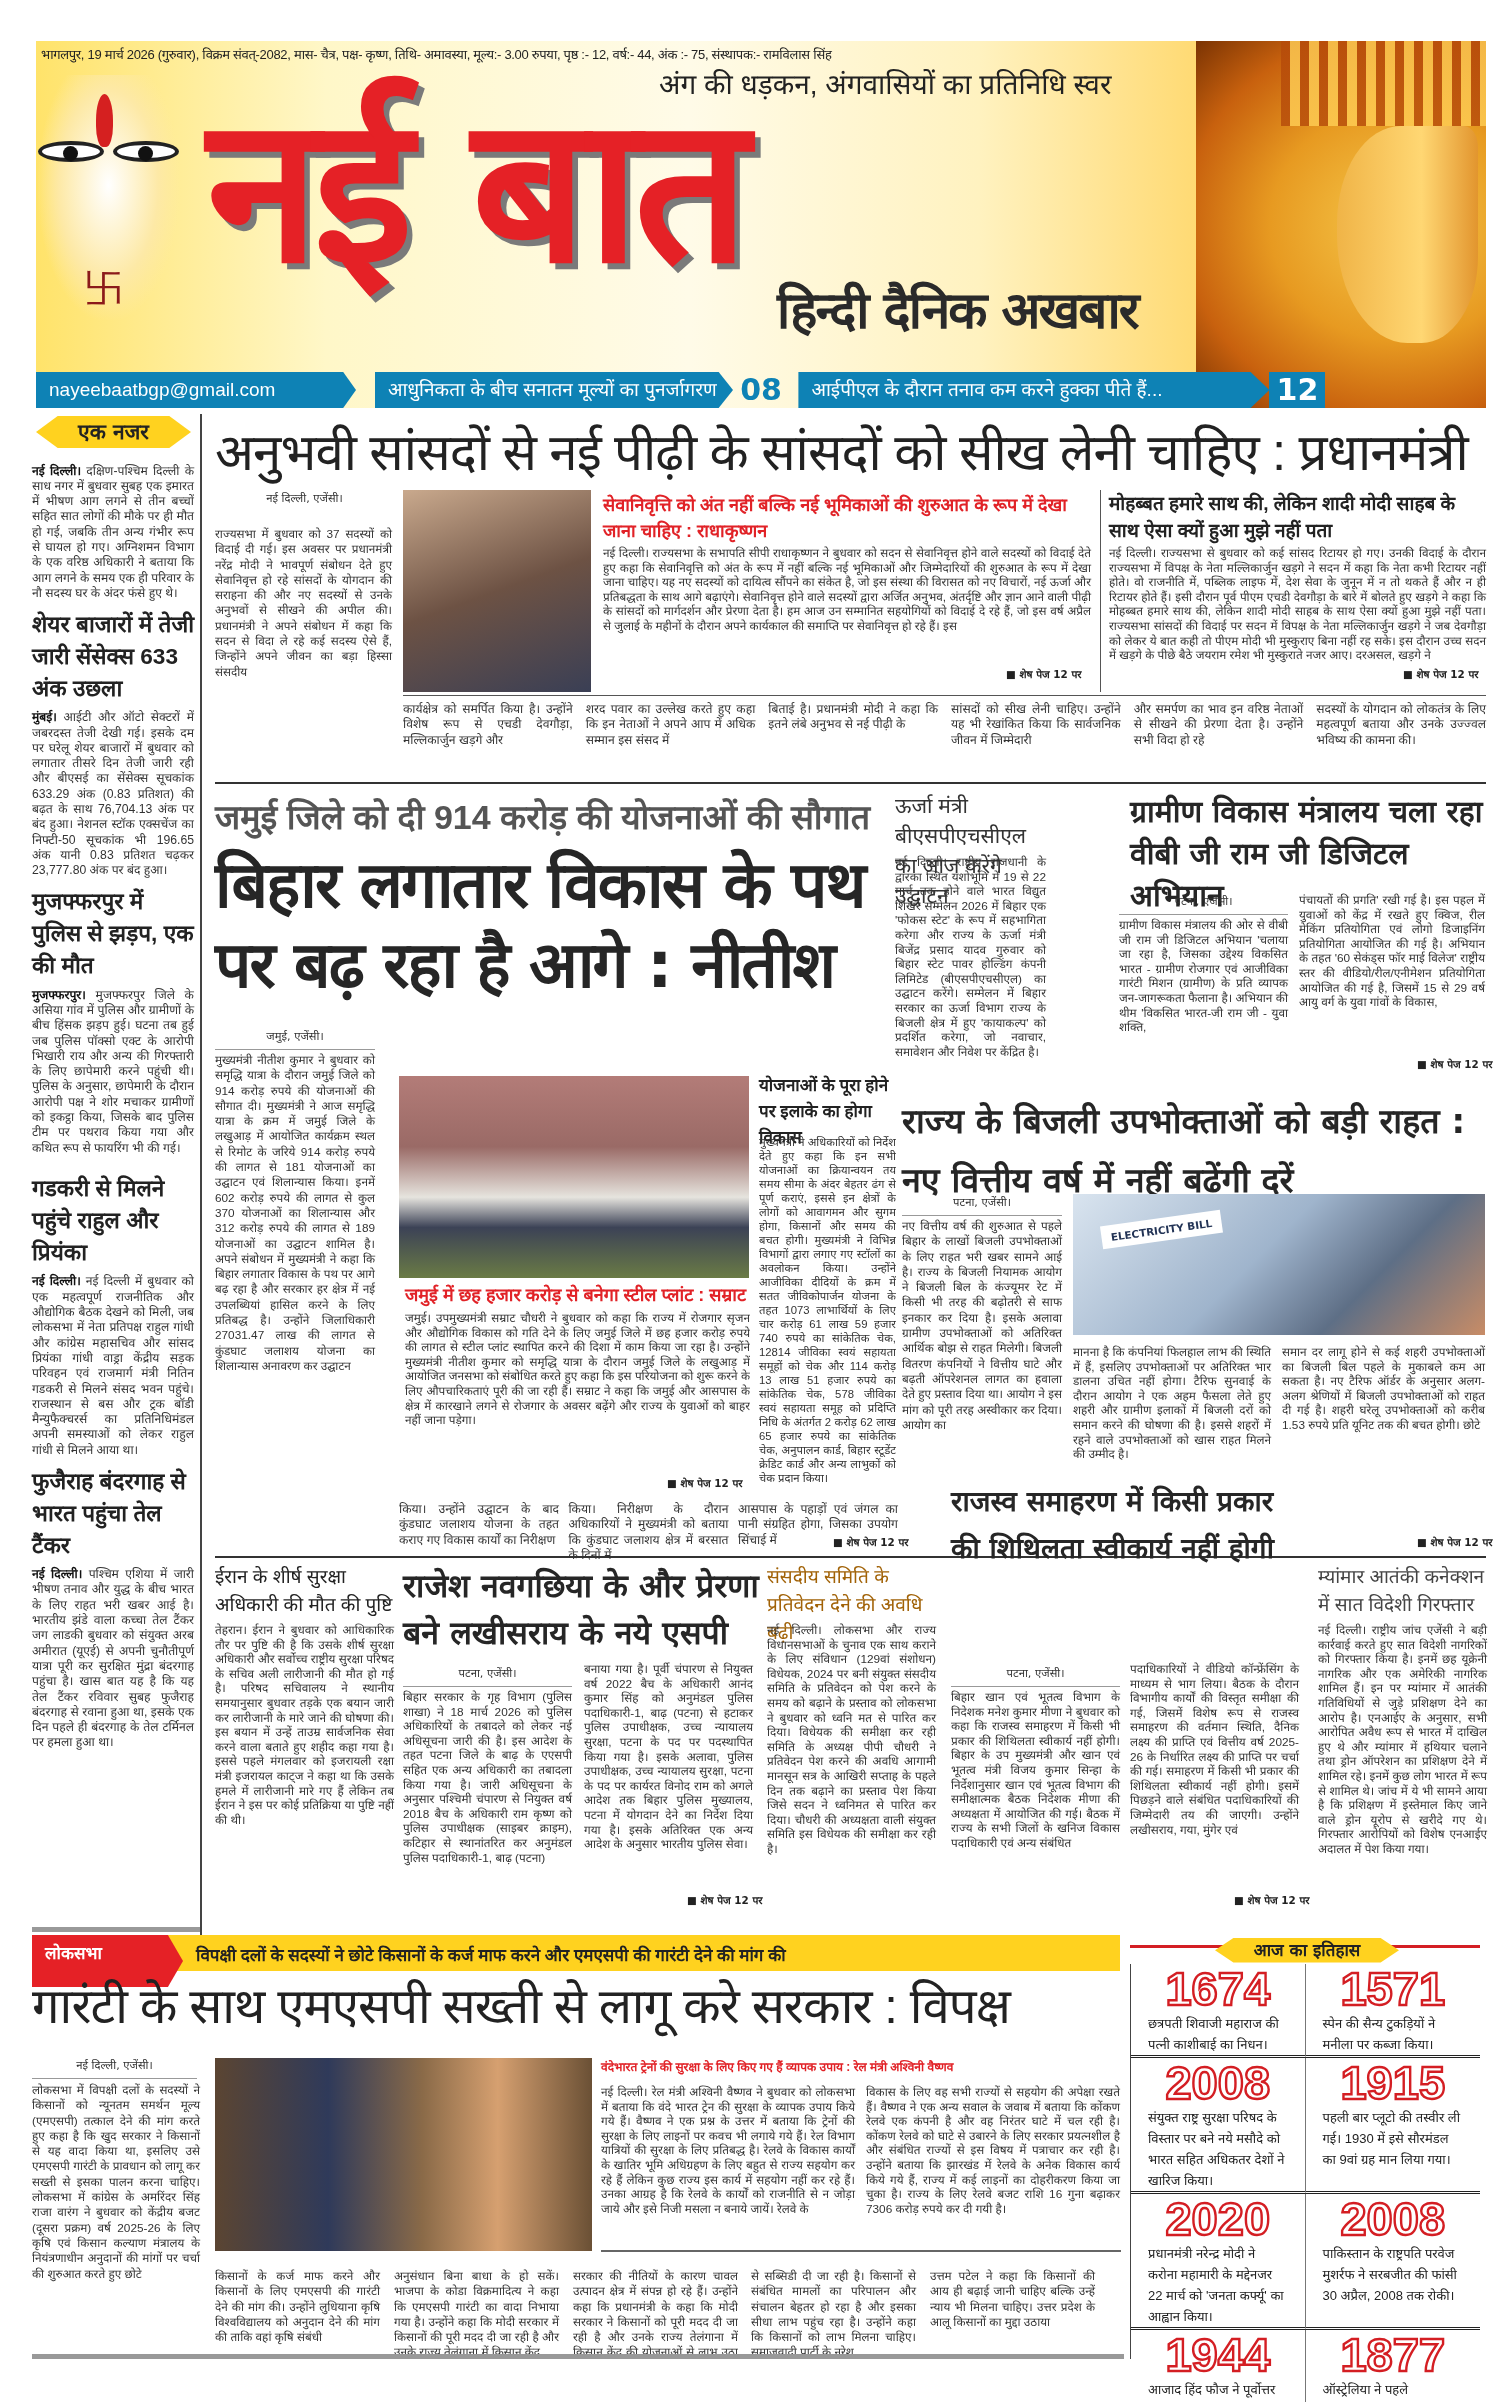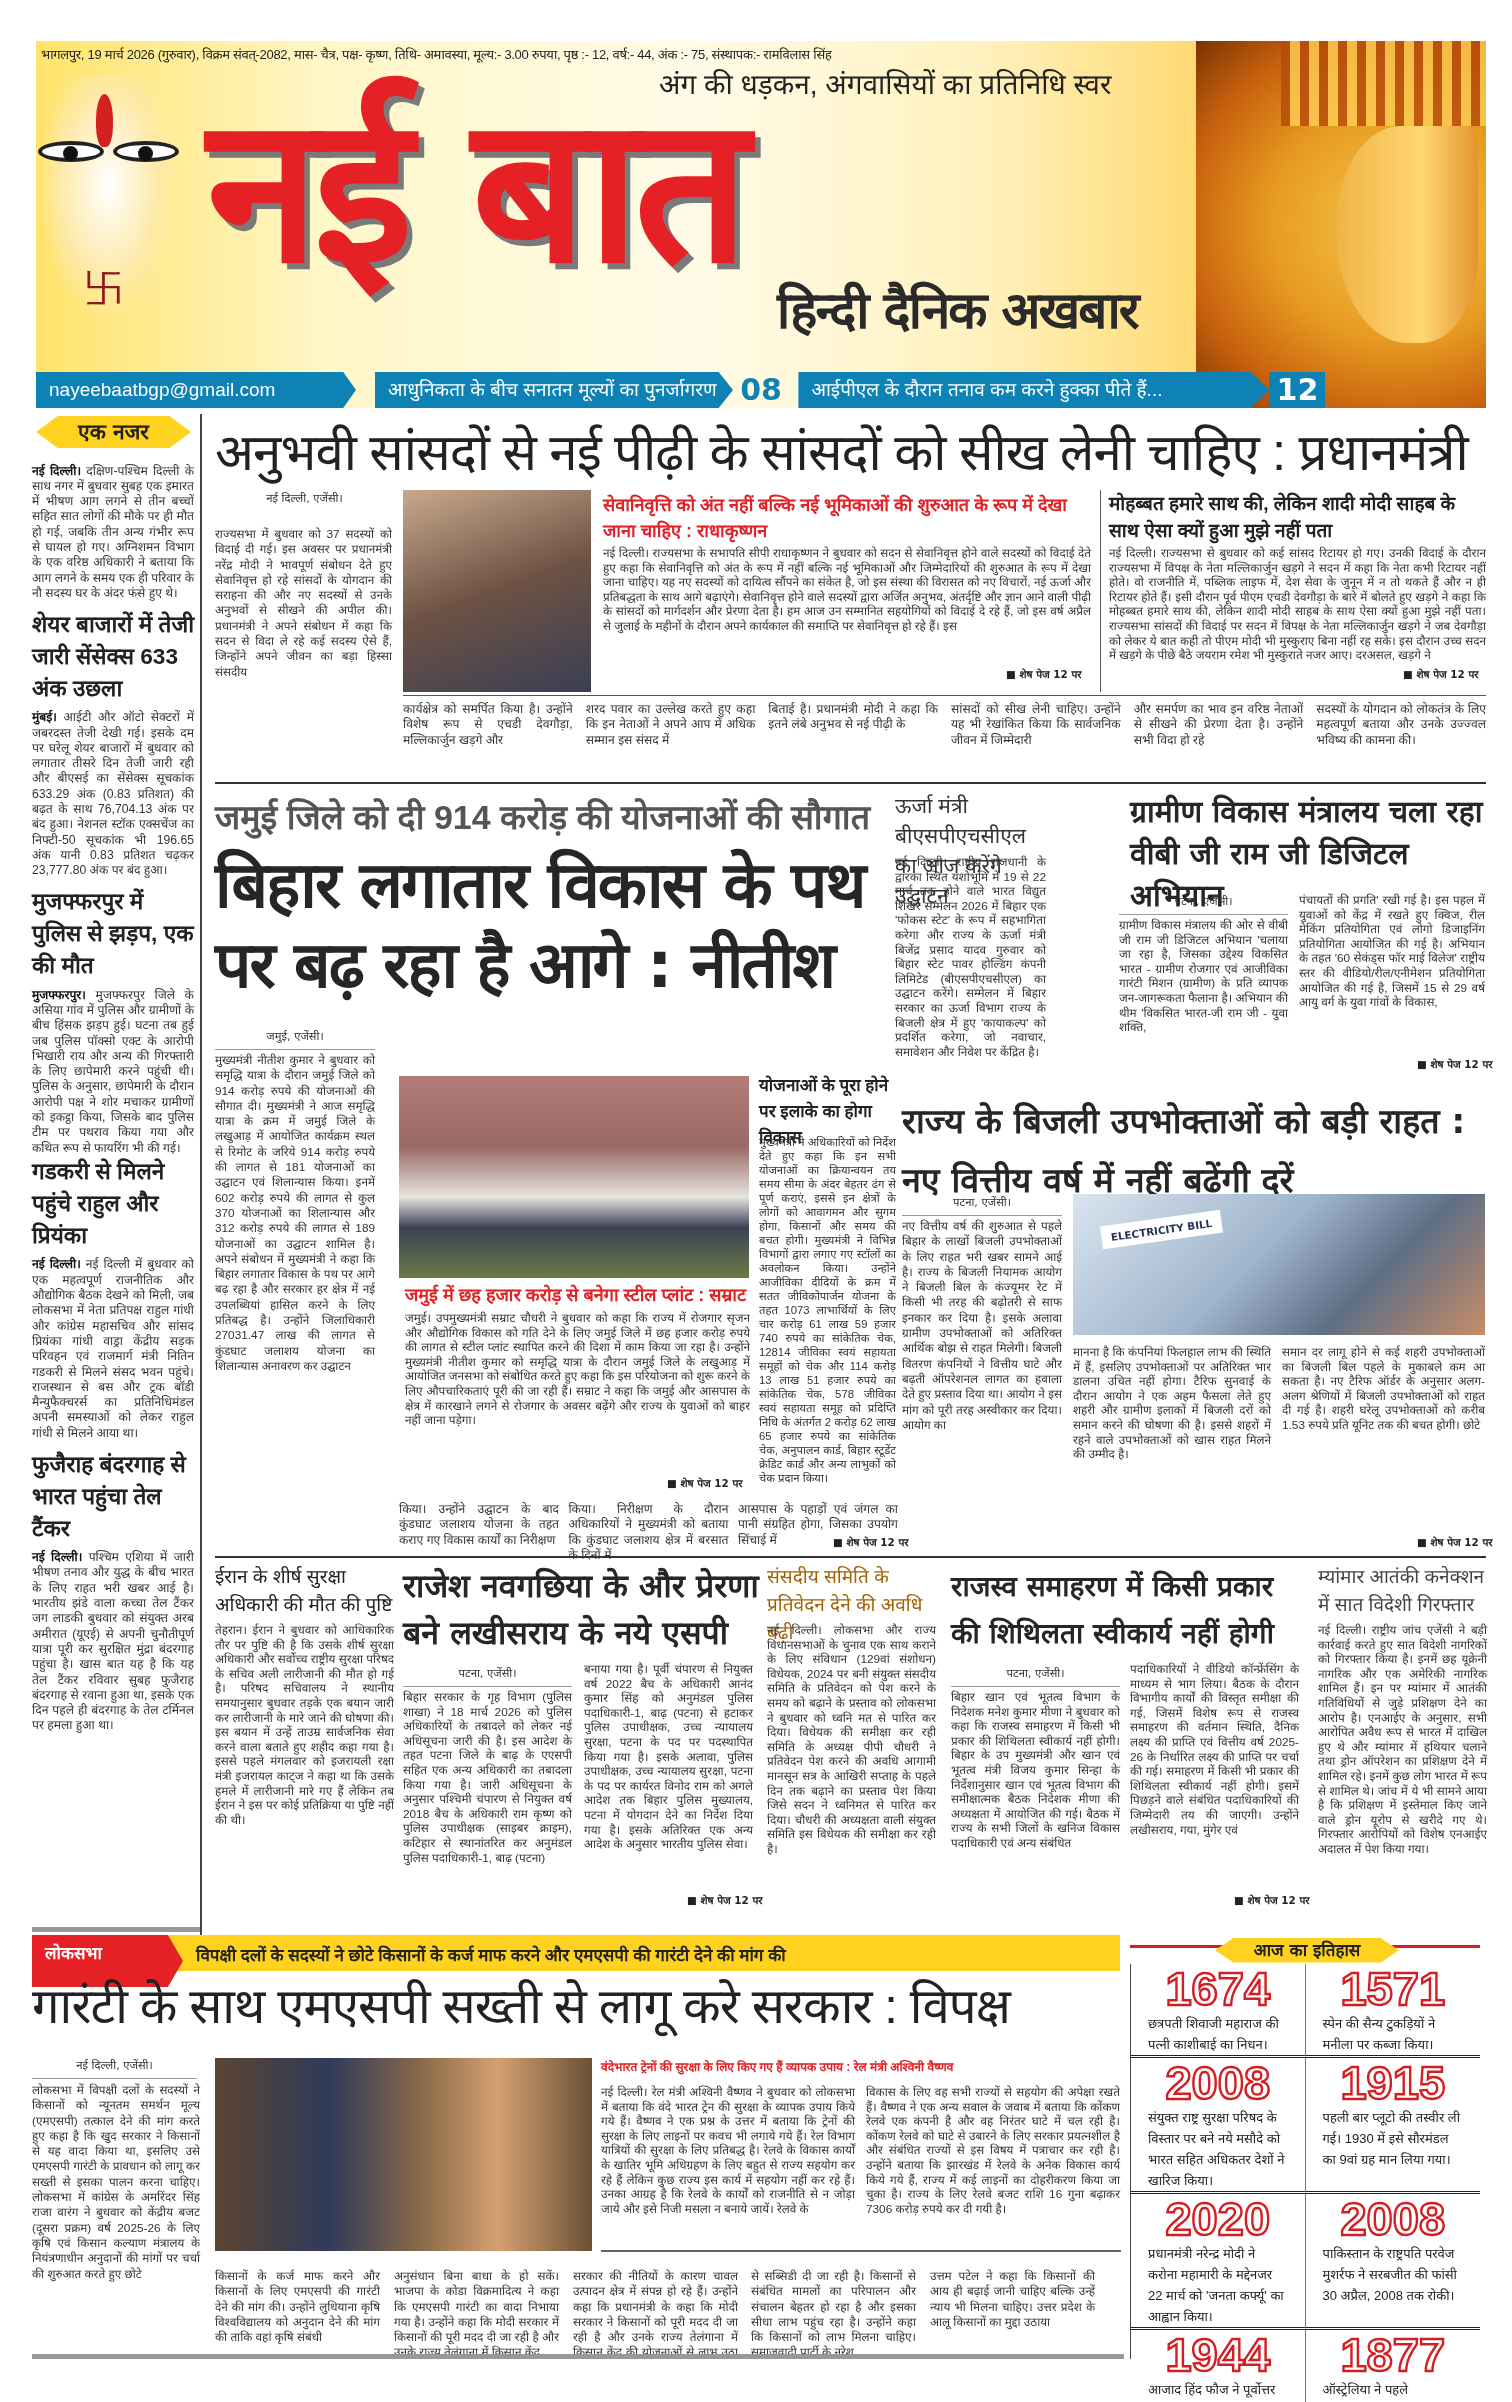--- a/index.html
+++ b/index.html
@@ -75,21 +75,21 @@
     <div class="body" style="margin-top:7.5px"><b>नई दिल्ली।</b> <span>दक्षिण-पश्चिम दिल्ली के साध नगर में बुधवार सुबह एक इमारत में भीषण आग लगने से तीन बच्चों सहित सात लोगों की मौके पर ही मौत हो गई, जबकि तीन अन्य गंभीर रूप से घायल हो गए। अग्निशमन विभाग के एक वरिष्ठ अधिकारी ने बताया कि आग लगने के समय एक ही परिवार के नौ सदस्य घर के अंदर फंसे हुए थे।</span></div>
   </div>
   <div style="margin-top:7.5px">
     <div class="lh">शेयर बाजारों में तेजी जारी सेंसेक्स 633 अंक उछला</div>
     <div class="body" style="margin-top:5.6px"><b>मुंबई।</b> <span>आईटी और ऑटो सेक्टरों में जबरदस्त तेजी देखी गई। इसके दम पर घरेलू शेयर बाजारों में बुधवार को लगातार तीसरे दिन तेजी जारी रही और बीएसई का सेंसेक्स सूचकांक 633.29 अंक (0.83 प्रतिशत) की बढ़त के साथ 76,704.13 अंक पर बंद हुआ। नेशनल स्टॉक एक्सचेंज का निफ्टी-50 सूचकांक भी 196.65 अंक यानी 0.83 प्रतिशत चढ़कर 23,777.80 अंक पर बंद हुआ।</span></div>
   </div>
   <div style="margin-top:7.5px">
     <div class="lh">मुजफ्फरपुर में पुलिस से झड़प, एक की मौत</div>
     <div class="body" style="margin-top:5.6px"><b>मुजफ्फरपुर।</b> <span>मुजफ्फरपुर जिले के असिया गांव में पुलिस और ग्रामीणों के बीच हिंसक झड़प हुई। घटना तब हुई जब पुलिस पॉक्सो एक्ट के आरोपी भिखारी राय और अन्य की गिरफ्तारी के लिए छापेमारी करने पहुंची थी। पुलिस के अनुसार, छापेमारी के दौरान आरोपी पक्ष ने शोर मचाकर ग्रामीणों को इकट्ठा किया, जिसके बाद पुलिस टीम पर पथराव किया गया और कथित रूप से फायरिंग भी की गई।</span></div>
   </div>
-  <div style="margin-top:0">
+  <div style="margin-top:17px">
     <div class="lh">गडकरी से मिलने पहुंचे राहुल और प्रियंका</div>
     <div class="body" style="margin-top:5.6px"><b>नई दिल्ली।</b> <span>नई दिल्ली में बुधवार को एक महत्वपूर्ण राजनीतिक और औद्योगिक बैठक देखने को मिली, जब लोकसभा में नेता प्रतिपक्ष राहुल गांधी और कांग्रेस महासचिव और सांसद प्रियंका गांधी वाड्रा केंद्रीय सड़क परिवहन एवं राजमार्ग मंत्री नितिन गडकरी से मिलने संसद भवन पहुंचे। राजस्थान से बस और ट्रक बॉडी मैन्युफैक्चरर्स का प्रतिनिधिमंडल अपनी समस्याओं को लेकर राहुल गांधी से मिलने आया था।</span></div>
   </div>
   <div style="margin-top:7.5px">
     <div class="lh">फुजैराह बंदरगाह से भारत पहुंचा तेल टैंकर</div>
     <div class="body" style="margin-top:5.6px"><b>नई दिल्ली।</b> <span>पश्चिम एशिया में जारी भीषण तनाव और युद्ध के बीच भारत के लिए राहत भरी खबर आई है। भारतीय झंडे वाला कच्चा तेल टैंकर जग लाडकी बुधवार को संयुक्त अरब अमीरात (यूएई) से अपनी चुनौतीपूर्ण यात्रा पूरी कर सुरक्षित मुंद्रा बंदरगाह पहुंचा है। खास बात यह है कि यह तेल टैंकर रविवार सुबह फुजैराह बंदरगाह से रवाना हुआ था, इसके एक दिन पहले ही बंदरगाह के तेल टर्मिनल पर हमला हुआ था।</span></div>
   </div>
 </div>
 <div class="abs" style="left:32px;top:1927px;width:168px;height:4.7px;background:#999"></div>
 
@@ -159,21 +159,21 @@
 
 <div class="abs" style="left:403px;top:1563px;width:358px;font-size:32px;font-weight:bold;line-height:47px;color:#262626">राजेश नवगछिया के और प्रेरणा बने लखीसराय के नये एसपी</div>
 <div class="abs dateline2" style="left:403px;top:1665px;width:169px">पटना, एजेंसी।</div>
 <div class="abs body narrow" style="left:403px;top:1690px;width:169px;font-size:11.8px;line-height:14.6px">बिहार सरकार के गृह विभाग (पुलिस शाखा) ने 18 मार्च 2026 को पुलिस अधिकारियों के तबादले को लेकर नई अधिसूचना जारी की है। इस आदेश के तहत पटना जिले के बाढ़ के एएसपी सहित एक अन्य अधिकारी का तबादला किया गया है। जारी अधिसूचना के अनुसार पश्चिमी चंपारण से नियुक्त वर्ष 2018 बैच के अधिकारी राम कृष्ण को पुलिस उपाधीक्षक (साइबर क्राइम), कटिहार से स्थानांतरित कर अनुमंडल पुलिस पदाधिकारी-1, बाढ़ (पटना)</div>
 <div class="abs body narrow" style="left:584px;top:1662px;width:169px;font-size:11.8px;line-height:14.6px">बनाया गया है। पूर्वी चंपारण से नियुक्त वर्ष 2022 बैच के अधिकारी आनंद कुमार सिंह को अनुमंडल पुलिस पदाधिकारी-1, बाढ़ (पटना) से हटाकर पुलिस उपाधीक्षक, उच्च न्यायालय सुरक्षा, पटना के पद पर पदस्थापित किया गया है। इसके अलावा, पुलिस उपाधीक्षक, उच्च न्यायालय सुरक्षा, पटना के पद पर कार्यरत विनोद राम को अगले आदेश तक बिहार पुलिस मुख्यालय, पटना में योगदान देने का निर्देश दिया गया है। इसके अतिरिक्त एक अन्य आदेश के अनुसार भारतीय पुलिस सेवा।</div>
 <div class="abs more" style="left:687px;top:1893px">शेष पेज 12 पर</div>
 
 <div class="abs narrow" style="left:767px;top:1563px;width:160px;font-size:19px;line-height:28px;color:#a16207">संसदीय समिति के प्रतिवेदन देने की अवधि बढ़ी</div>
 <div class="abs body narrow" style="left:767px;top:1623px;width:169px;font-size:11.8px;line-height:14.6px">नई दिल्ली। लोकसभा और राज्य विधानसभाओं के चुनाव एक साथ कराने के लिए संविधान (129वां संशोधन) विधेयक, 2024 पर बनी संयुक्त संसदीय समिति के प्रतिवेदन को पेश करने के समय को बढ़ाने के प्रस्ताव को लोकसभा ने बुधवार को ध्वनि मत से पारित कर दिया। विधेयक की समीक्षा कर रही समिति के अध्यक्ष पीपी चौधरी ने प्रतिवेदन पेश करने की अवधि आगामी मानसून सत्र के आखिरी सप्ताह के पहले दिन तक बढ़ाने का प्रस्ताव पेश किया जिसे सदन ने ध्वनिमत से पारित कर दिया। चौधरी की अध्यक्षता वाली संयुक्त समिति इस विधेयक की समीक्षा कर रही है।</div>
 
-<div class="abs" style="left:951px;top:1563px;width:358px;font-size:28px;font-weight:bold;line-height:47px;color:#262626">राजस्व समाहरण में किसी प्रकार की शिथिलता स्वीकार्य नहीं होगी</div>
+<div class="abs" style="left:951px;top:1478px;width:358px;font-size:28px;font-weight:bold;line-height:47px;color:#262626">राजस्व समाहरण में किसी प्रकार की शिथिलता स्वीकार्य नहीं होगी</div>
 <div class="abs dateline2" style="left:951px;top:1665px;width:169px">पटना, एजेंसी।</div>
 <div class="abs body narrow" style="left:951px;top:1690px;width:169px;font-size:11.8px;line-height:14.6px">बिहार खान एवं भूतत्व विभाग के निदेशक मनेश कुमार मीणा ने बुधवार को कहा कि राजस्व समाहरण में किसी भी प्रकार की शिथिलता स्वीकार्य नहीं होगी। बिहार के उप मुख्यमंत्री और खान एवं भूतत्व मंत्री विजय कुमार सिन्हा के निर्देशानुसार खान एवं भूतत्व विभाग की समीक्षात्मक बैठक निदेशक मीणा की अध्यक्षता में आयोजित की गई। बैठक में राज्य के सभी जिलों के खनिज विकास पदाधिकारी एवं अन्य संबंधित</div>
 <div class="abs body narrow" style="left:1130px;top:1662px;width:169px;font-size:11.8px;line-height:14.6px">पदाधिकारियों ने वीडियो कॉन्फ्रेंसिंग के माध्यम से भाग लिया। बैठक के दौरान विभागीय कार्यों की विस्तृत समीक्षा की गई, जिसमें विशेष रूप से राजस्व समाहरण की वर्तमान स्थिति, दैनिक लक्ष्य की प्राप्ति एवं वित्तीय वर्ष 2025-26 के निर्धारित लक्ष्य की प्राप्ति पर चर्चा की गई। समाहरण में किसी भी प्रकार की शिथिलता स्वीकार्य नहीं होगी। इसमें पिछड़ने वाले संबंधित पदाधिकारियों की जिम्मेदारी तय की जाएगी। उन्होंने लखीसराय, गया, मुंगेर एवं</div>
 <div class="abs more" style="left:1234px;top:1893px">शेष पेज 12 पर</div>
 
 <div class="abs narrow" style="left:1318px;top:1563px;width:169px;font-size:19px;line-height:28px;color:#444">म्यांमार आतंकी कनेक्शन में सात विदेशी गिरफ्तार</div>
 <div class="abs body narrow" style="left:1318px;top:1623px;width:169px;font-size:11.8px;line-height:14.6px">नई दिल्ली। राष्ट्रीय जांच एजेंसी ने बड़ी कार्रवाई करते हुए सात विदेशी नागरिकों को गिरफ्तार किया है। इनमें छह यूक्रेनी नागरिक और एक अमेरिकी नागरिक शामिल हैं। इन पर म्यांमार में आतंकी गतिविधियों से जुड़े प्रशिक्षण देने का आरोप है। एनआईए के अनुसार, सभी आरोपित अवैध रूप से भारत में दाखिल हुए थे और म्यांमार में हथियार चलाने तथा ड्रोन ऑपरेशन का प्रशिक्षण देने में शामिल रहे। इनमें कुछ लोग भारत में रूप से शामिल थे। जांच में ये भी सामने आया है कि प्रशिक्षण में इस्तेमाल किए जाने वाले ड्रोन यूरोप से खरीदे गए थे। गिरफ्तार आरोपियों को विशेष एनआईए अदालत में पेश किया गया।</div>
 
 <div class="abs" style="left:32px;top:1935px;width:1088px;height:36px;background:#ffd21f"></div>
 <div class="abs" style="left:32px;top:1935px;width:151px;height:52px;background:#e52126;color:#fff;font-weight:bold;font-size:17px;line-height:36px;padding-left:13px;clip-path:polygon(0 0,90% 0,100% 50%,90% 100%,0 100%)">लोकसभा</div>

